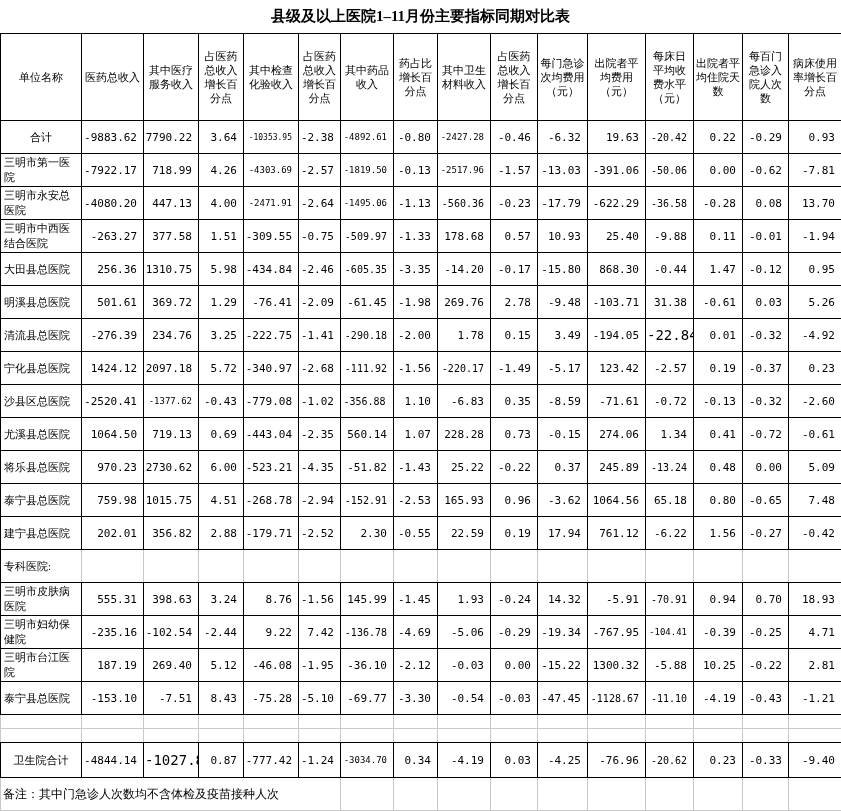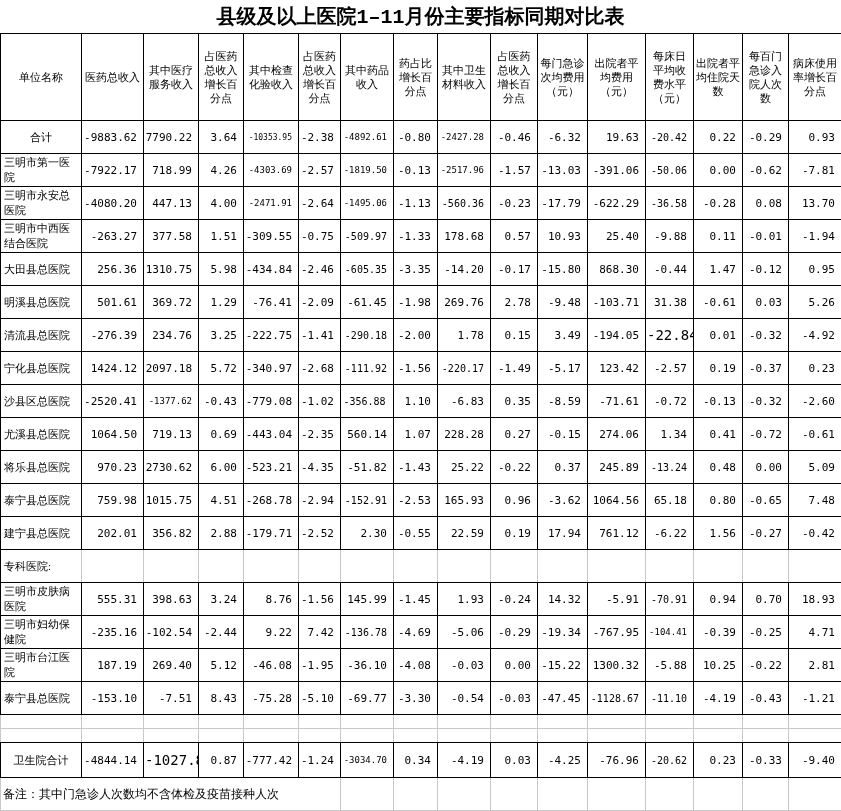--- a/index.html
+++ b/index.html
@@ -3,21 +3,21 @@
 <meta charset="utf-8">
 <style>
   html,body{margin:0;padding:0;background:#ffffff;}
   .sheet{
     width:841px;height:811px;background:#ffffff;color:#000;
     font-family:"Liberation Serif","DejaVu Serif",serif;
     overflow:hidden;position:relative;
   }
   .title{
     height:33px;display:flex;align-items:center;justify-content:center;
-    font-size:20px;font-weight:bold;white-space:nowrap;font-family:Liberation Mono, monospace;
+    font-size:15px;font-weight:bold;white-space:nowrap;
   }
   table{border-collapse:collapse;table-layout:fixed;width:841px;}
   td,th{padding:0;overflow:hidden;vertical-align:middle;box-sizing:border-box;}
   thead th{
     height:87px;border:1px solid #000;
     font-size:11px;font-weight:normal;text-align:center;
     line-height:14px;padding:0 2px;word-break:break-all;
   }
   tbody tr{height:33px;}
   tr.ht{height:35px;}
@@ -256,21 +256,21 @@
         <tr class="b">
           <td class="name">尤溪县总医院</td>
           <td class="num"><span class="v">1064.50</span></td>
           <td class="num"><span class="v">719.13</span></td>
           <td class="num"><span class="v">0.69</span></td>
           <td class="num"><span class="v">-443.04</span></td>
           <td class="num"><span class="v">-2.35</span></td>
           <td class="num"><span class="v">560.14</span></td>
           <td class="num"><span class="v">1.07</span></td>
           <td class="num"><span class="v">228.28</span></td>
-          <td class="num"><span class="v">0.27</span></td>
+          <td class="num"><span class="v">0.73</span></td>
           <td class="num"><span class="v">-0.15</span></td>
           <td class="num"><span class="v">274.06</span></td>
           <td class="num"><span class="v">1.34</span></td>
           <td class="num"><span class="v">0.41</span></td>
           <td class="num"><span class="v">-0.72</span></td>
           <td class="num"><span class="v">-0.61</span></td>
         </tr>
         <tr class="b">
           <td class="name">将乐县总医院</td>
           <td class="num"><span class="v">970.23</span></td>
@@ -380,21 +380,21 @@
           <td class="num"><span class="v">4.71</span></td>
         </tr>
         <tr class="b">
           <td class="name">三明市台江医院</td>
           <td class="num"><span class="v">187.19</span></td>
           <td class="num"><span class="v">269.40</span></td>
           <td class="num"><span class="v">5.12</span></td>
           <td class="num"><span class="v">-46.08</span></td>
           <td class="num"><span class="v">-1.95</span></td>
           <td class="num"><span class="v">-36.10</span></td>
-          <td class="num"><span class="v">-4.08</span></td>
+          <td class="num"><span class="v">-2.12</span></td>
           <td class="num"><span class="v">-0.03</span></td>
           <td class="num"><span class="v">0.00</span></td>
           <td class="num"><span class="v">-15.22</span></td>
           <td class="num"><span class="v">1300.32</span></td>
           <td class="num"><span class="v">-5.88</span></td>
           <td class="num"><span class="v">10.25</span></td>
           <td class="num"><span class="v">-0.22</span></td>
           <td class="num"><span class="v">2.81</span></td>
         </tr>
         <tr class="b">

